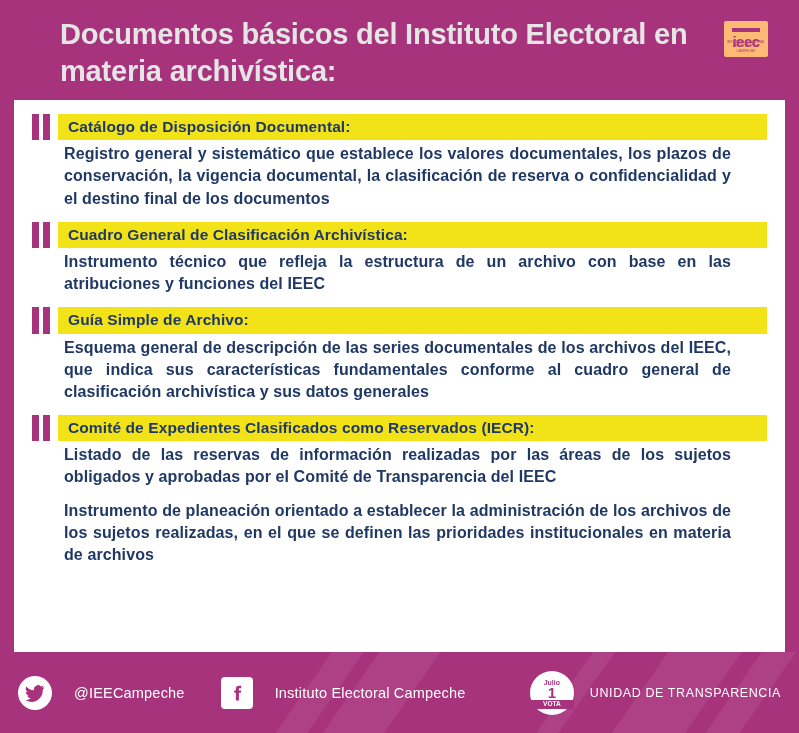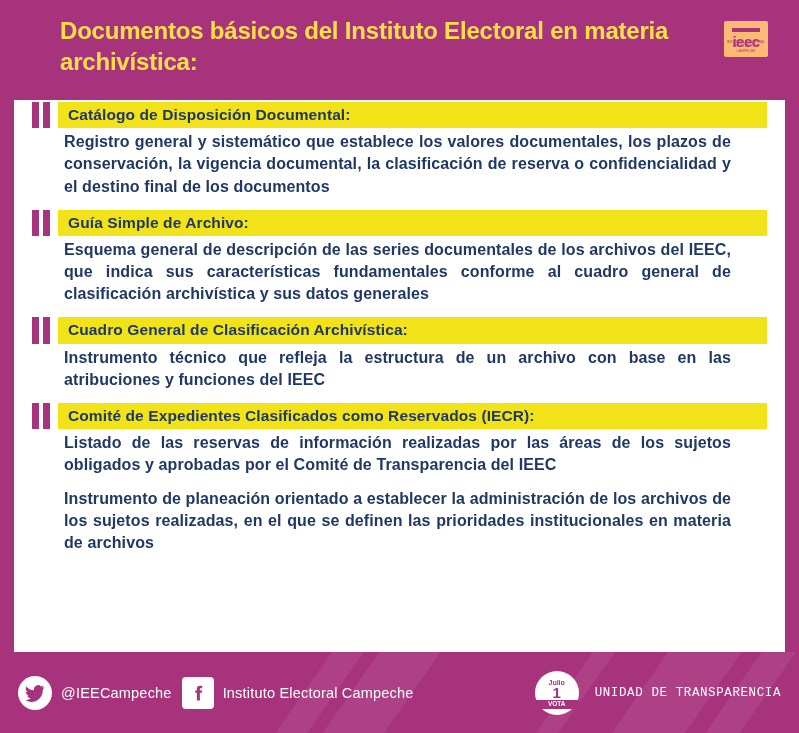--- a/index.html
+++ b/index.html
@@ -16,22 +16,22 @@
   }
   
   .header {
     position: relative;
     height: 100px;
     background: #a8337d;
     padding: 16px 20px 0 60px;
     overflow: hidden;
   }
   .header-title {
-    color: #fde047;
-    font-size: 24px;
+    color: #e5e5e5;
+    font-size: 29px;
     font-weight: bold;
     line-height: 1.28;
     letter-spacing: -0.2px;
     max-width: 640px;
   }
   .logo-box {
     position: absolute;
     right: 22px; top: 8px;
     width: 62px; height: 62px;
     display: flex; align-items: center; justify-content: center;
@@ -58,21 +58,21 @@
     text-align: center;
     font-size: 3.2px; line-height: 1.35; color: #a8337d;
     letter-spacing: 0.1px;
   }
   
   .panel {
     position: relative;
     margin: 0 14px;
     height: 552px;
     background: #ffffff;
-    padding: 2px 0 0 0;
+    padding: 14px 0 0 0;
   }
   .item { position: relative; margin: 0 0 4px 0; padding: 0 18px 0 18px; }
   .item-headrow {
     position: relative;
     display: flex;
     align-items: stretch;
     margin-bottom: 3px;
   }
   .bullet {
     flex: 0 0 auto;
@@ -122,21 +122,21 @@
   .footer-deco {
     position: absolute; inset: 0;
     pointer-events: none;
   }
   .footer-deco div {
     position: absolute;
     background: rgba(255,255,255,0.07);
     transform: rotate(35deg);
   }
   .social {
-    display: flex; align-items: center; gap: 9px;
+    display: flex; align-items: center; gap: 22px;
     position: relative; z-index: 2;
   }
   .circle-icon {
     width: 34px; height: 34px; border-radius: 50%;
     background: #ffffff;
     display: flex; align-items: center; justify-content: center;
     color: #a8337d;
     flex: 0 0 auto;
   }
   .sq-icon {
@@ -170,21 +170,20 @@
   }
   .vote-badge .vota {
     font-size: 6.5px; font-weight: bold; color: #ffffff;
     background: #a8337d; width: 100%; text-align: center; line-height: 1.35;
     position: absolute; bottom: 6px; left: 0;
   }
   .transparency {
     color: #ffffff; font-size: 12.5px; letter-spacing: 0.6px;
     position: relative; z-index: 2;
     margin-left: 6px;
-    font-family: Liberation Mono, monospace;
   }
   svg { display: block; }
 </style>
 </head>
 <body>
 
 <div class="poster">
 
   <div class="header">
     <div class="header-title">Documentos básicos del Instituto Electoral en materia archivística:</div>
@@ -212,37 +211,37 @@
       <div class="desc">Registro general y sistemático que establece los valores documentales, los plazos de conservación, la vigencia documental, la clasificación de reserva o confidencialidad y el destino final de los documentos</div>
     </div>
 
     <div class="item">
       <div class="item-headrow">
         <div class="bullet">
             <i></i>
             <i></i>
           </div>
         <div class="title-band">
+          <span>Cuadro General de Clasificación Archivística:</span>
+        </div>
+      </div>
+      <div class="desc">Instrumento técnico que refleja la estructura de un archivo con base en las atribuciones y funciones del IEEC</div>
+    </div>
+
+    <div class="item">
+      <div class="item-headrow">
+        <div class="bullet">
+            <i></i>
+            <i></i>
+          </div>
+        <div class="title-band">
           <span>Guía Simple de Archivo:</span>
         </div>
       </div>
       <div class="desc">Esquema general de descripción de las series documentales de los archivos del IEEC, que indica sus características fundamentales conforme al cuadro general de clasificación archivística y sus datos generales</div>
-    </div>
-
-    <div class="item">
-      <div class="item-headrow">
-        <div class="bullet">
-            <i></i>
-            <i></i>
-          </div>
-        <div class="title-band">
-          <span>Cuadro General de Clasificación Archivística:</span>
-        </div>
-      </div>
-      <div class="desc">Instrumento técnico que refleja la estructura de un archivo con base en las atribuciones y funciones del IEEC</div>
     </div>
 
     <div class="item">
       <div class="item-headrow">
         <div class="bullet">
             <i></i>
             <i></i>
           </div>
         <div class="title-band">
           <span>Comité de Expedientes Clasificados como Reservados (IECR):</span>
@@ -268,21 +267,21 @@
 
     <div class="social">
       <div class="circle-icon">
         <svg width="20" height="20" viewBox="0 0 24 24" fill="currentColor" aria-hidden="true">
           <path d="M23 4.9c-.9.4-1.8.7-2.8.8a4.8 4.8 0 0 0 2.1-2.6c-.9.6-2 1-3.1 1.2a4.9 4.9 0 0 0-8.4 4.5C7 8.6 3.7 6.8 1.7 4.1A4.9 4.9 0 0 0 3.2 10.7c-.8 0-1.5-.2-2.2-.6a4.9 4.9 0 0 0 3.9 4.8c-.7.2-1.5.3-2.2.1a4.9 4.9 0 0 0 4.6 3.4A9.9 9.9 0 0 1 0 20.5A14 14 0 0 0 7.5 22.7c9 0 14.1-7.6 13.8-14.4A9.8 9.8 0 0 0 23 4.9z"></path>
         </svg>
       </div>
       <span class="handle">@IEECampeche</span>
     </div>
 
-    <div class="social" style="">
+    <div class="social" style="margin-left:26px;">
       <div class="sq-icon">
         <svg width="18" height="18" viewBox="0 0 24 24" fill="currentColor" aria-hidden="true">
           <path d="M14.5 8.5V6.8c0-.8.2-1.3 1.4-1.3h1.7V2.2h-2.7c-3.3 0-4.4 1.6-4.4 4.3v2H8.3v3.3h2.2V22h4V11.8h2.7l.4-3.3h-3.1z"></path>
         </svg>
       </div>
       <span class="handle">Instituto Electoral Campeche</span>
     </div>
 
     <div class="spacer"></div>
 

